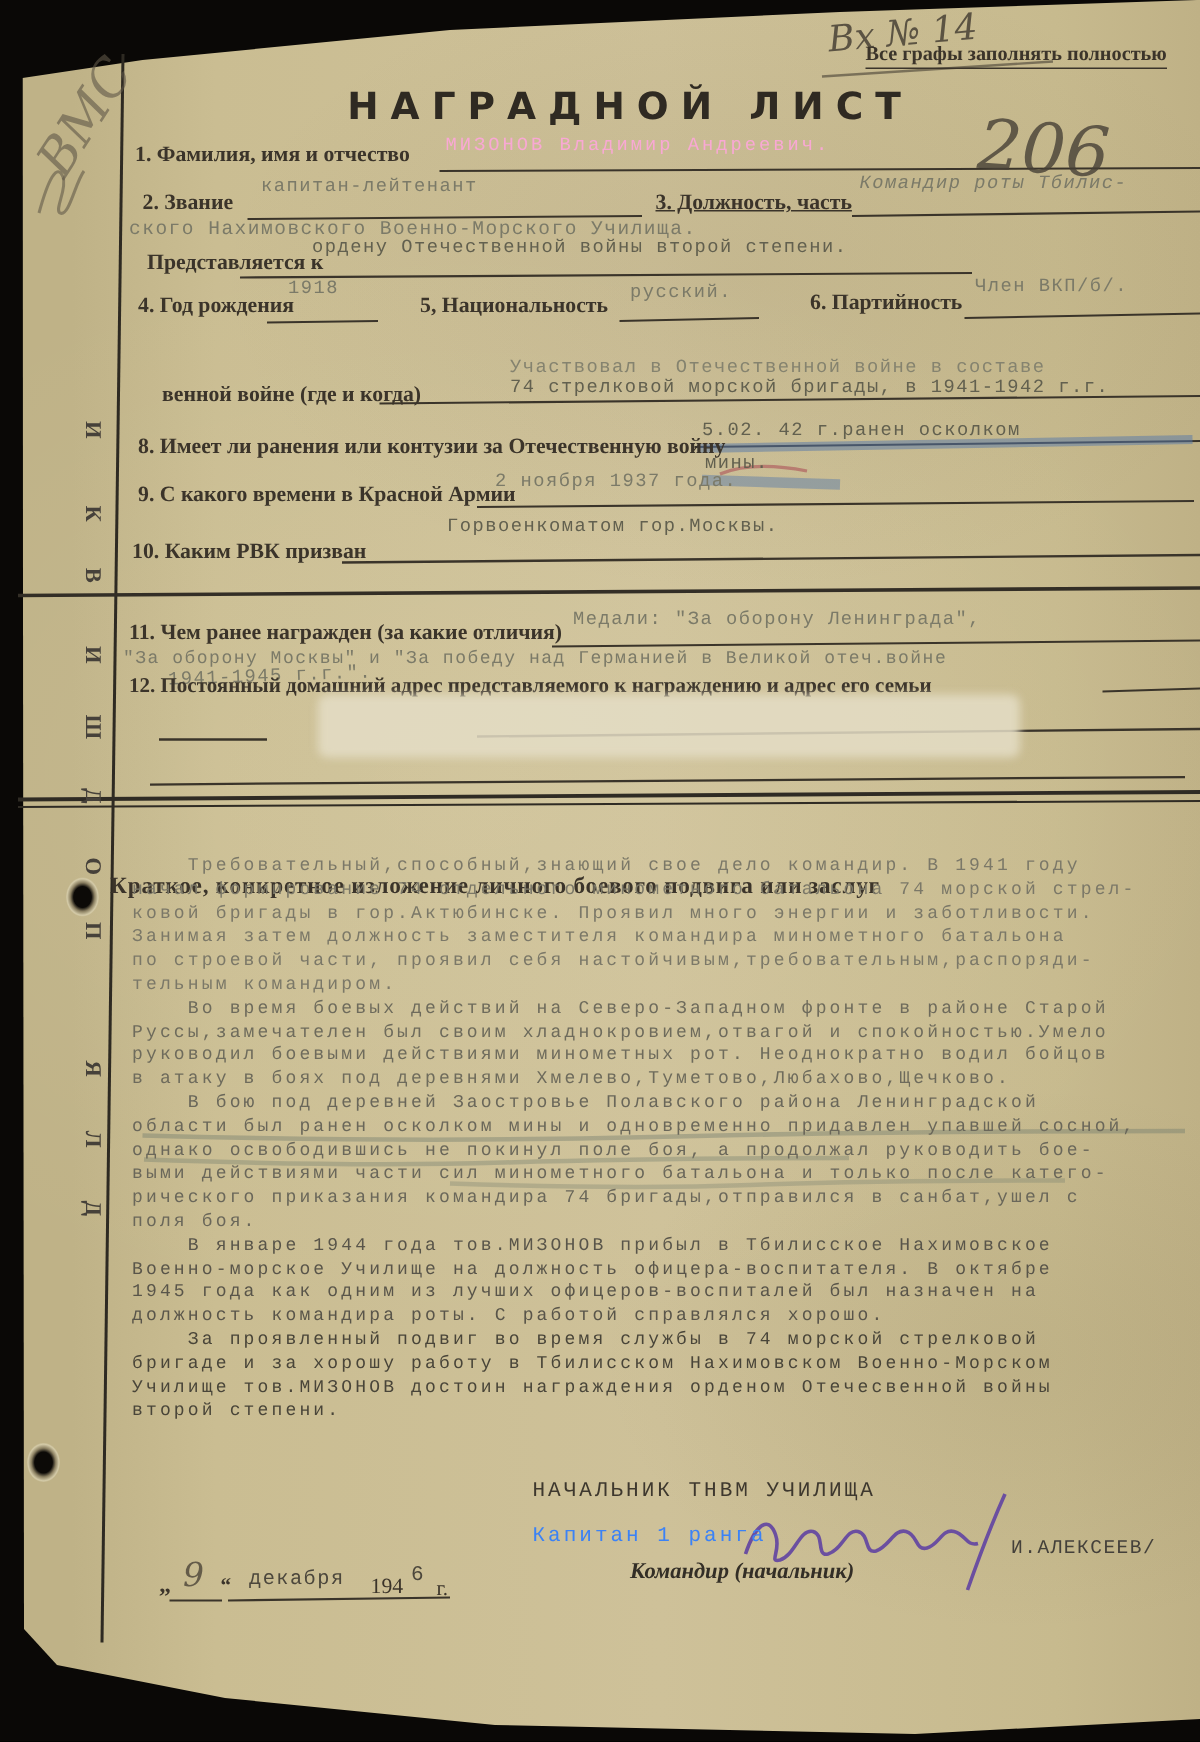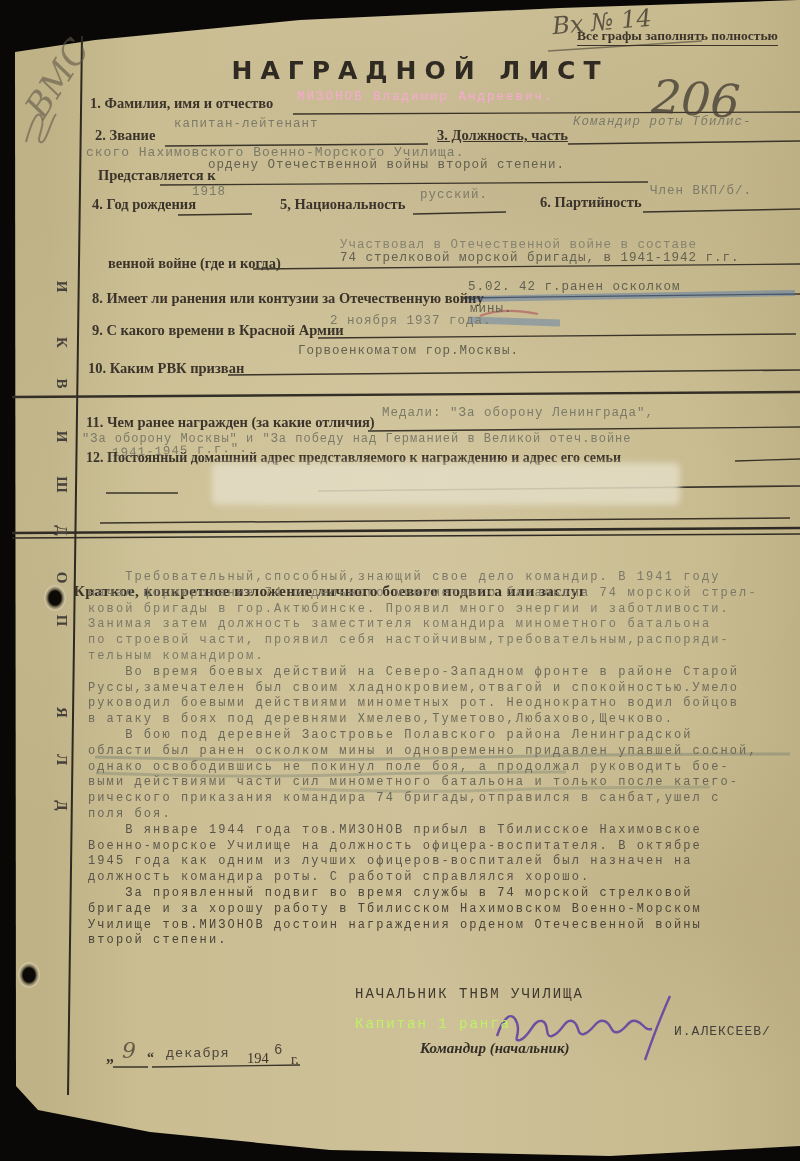--- a/index.html
+++ b/index.html
@@ -167,21 +167,21 @@
 Военно-морское Училище на должность офицера-воспитателя. В октябре
 1945 года как одним из лучших офицеров-воспиталей был назначен на
 должность командира роты. С работой справлялся хорошо.</p>
     <p class="para" style="color:#494539;">    За проявленный подвиг во время службы в 74 морской стрелковой
 бригаде и за хорошу работу в Тбилисском Нахимовском Военно-Морском
 Училище тов.МИЗОНОВ достоин награждения орденом Отечесвенной войны
 второй степени.</p>
   </div>
 
   <div class="abs typed dark" style="left:355px;top:986px;font-size:14px;letter-spacing:2px;color:#3e382e;">НАЧАЛЬНИК ТНВМ УЧИЛИЩА</div>
-  <div class="abs typed dark" style="left:355px;top:1016px;font-size:14px;letter-spacing:2px;color:#bef264;">Капитан 1 ранга</div>
+  <div class="abs typed dark" style="left:355px;top:1016px;font-size:14px;letter-spacing:2px;color:#3b82f6;">Капитан 1 ранга</div>
   <div class="abs typed dark" style="left:674px;top:1024px;font-size:13px;color:#44403a;">И.АЛЕКСЕЕВ/</div>
   <div class="abs" style="left:420px;top:1040px;font-family:'Liberation Serif',serif;font-weight:bold;font-style:italic;font-size:15px;color:#332e26;">Командир (начальник)</div>
 
   <div class="abs lbl" style="left:106px;top:1048px;font-size:16px;">„</div>
   <div class="abs hand" style="left:122px;top:1038px;font-size:22px;color:rgba(75,68,55,0.8);">9</div>
   <div class="abs lbl" style="left:147px;top:1050px;font-size:14px;">“</div>
   <div class="abs typed dark" style="left:166px;top:1046px;font-size:13.5px;">декабря</div>
   <div class="abs lbl" style="left:247px;top:1050px;font-weight:normal;font-size:14.5px;">194</div>
   <div class="abs typed dark" style="left:274px;top:1042px;font-size:14px;">6</div>
   <div class="abs lbl" style="left:291px;top:1052px;font-weight:normal;font-size:14px;">г.</div>

